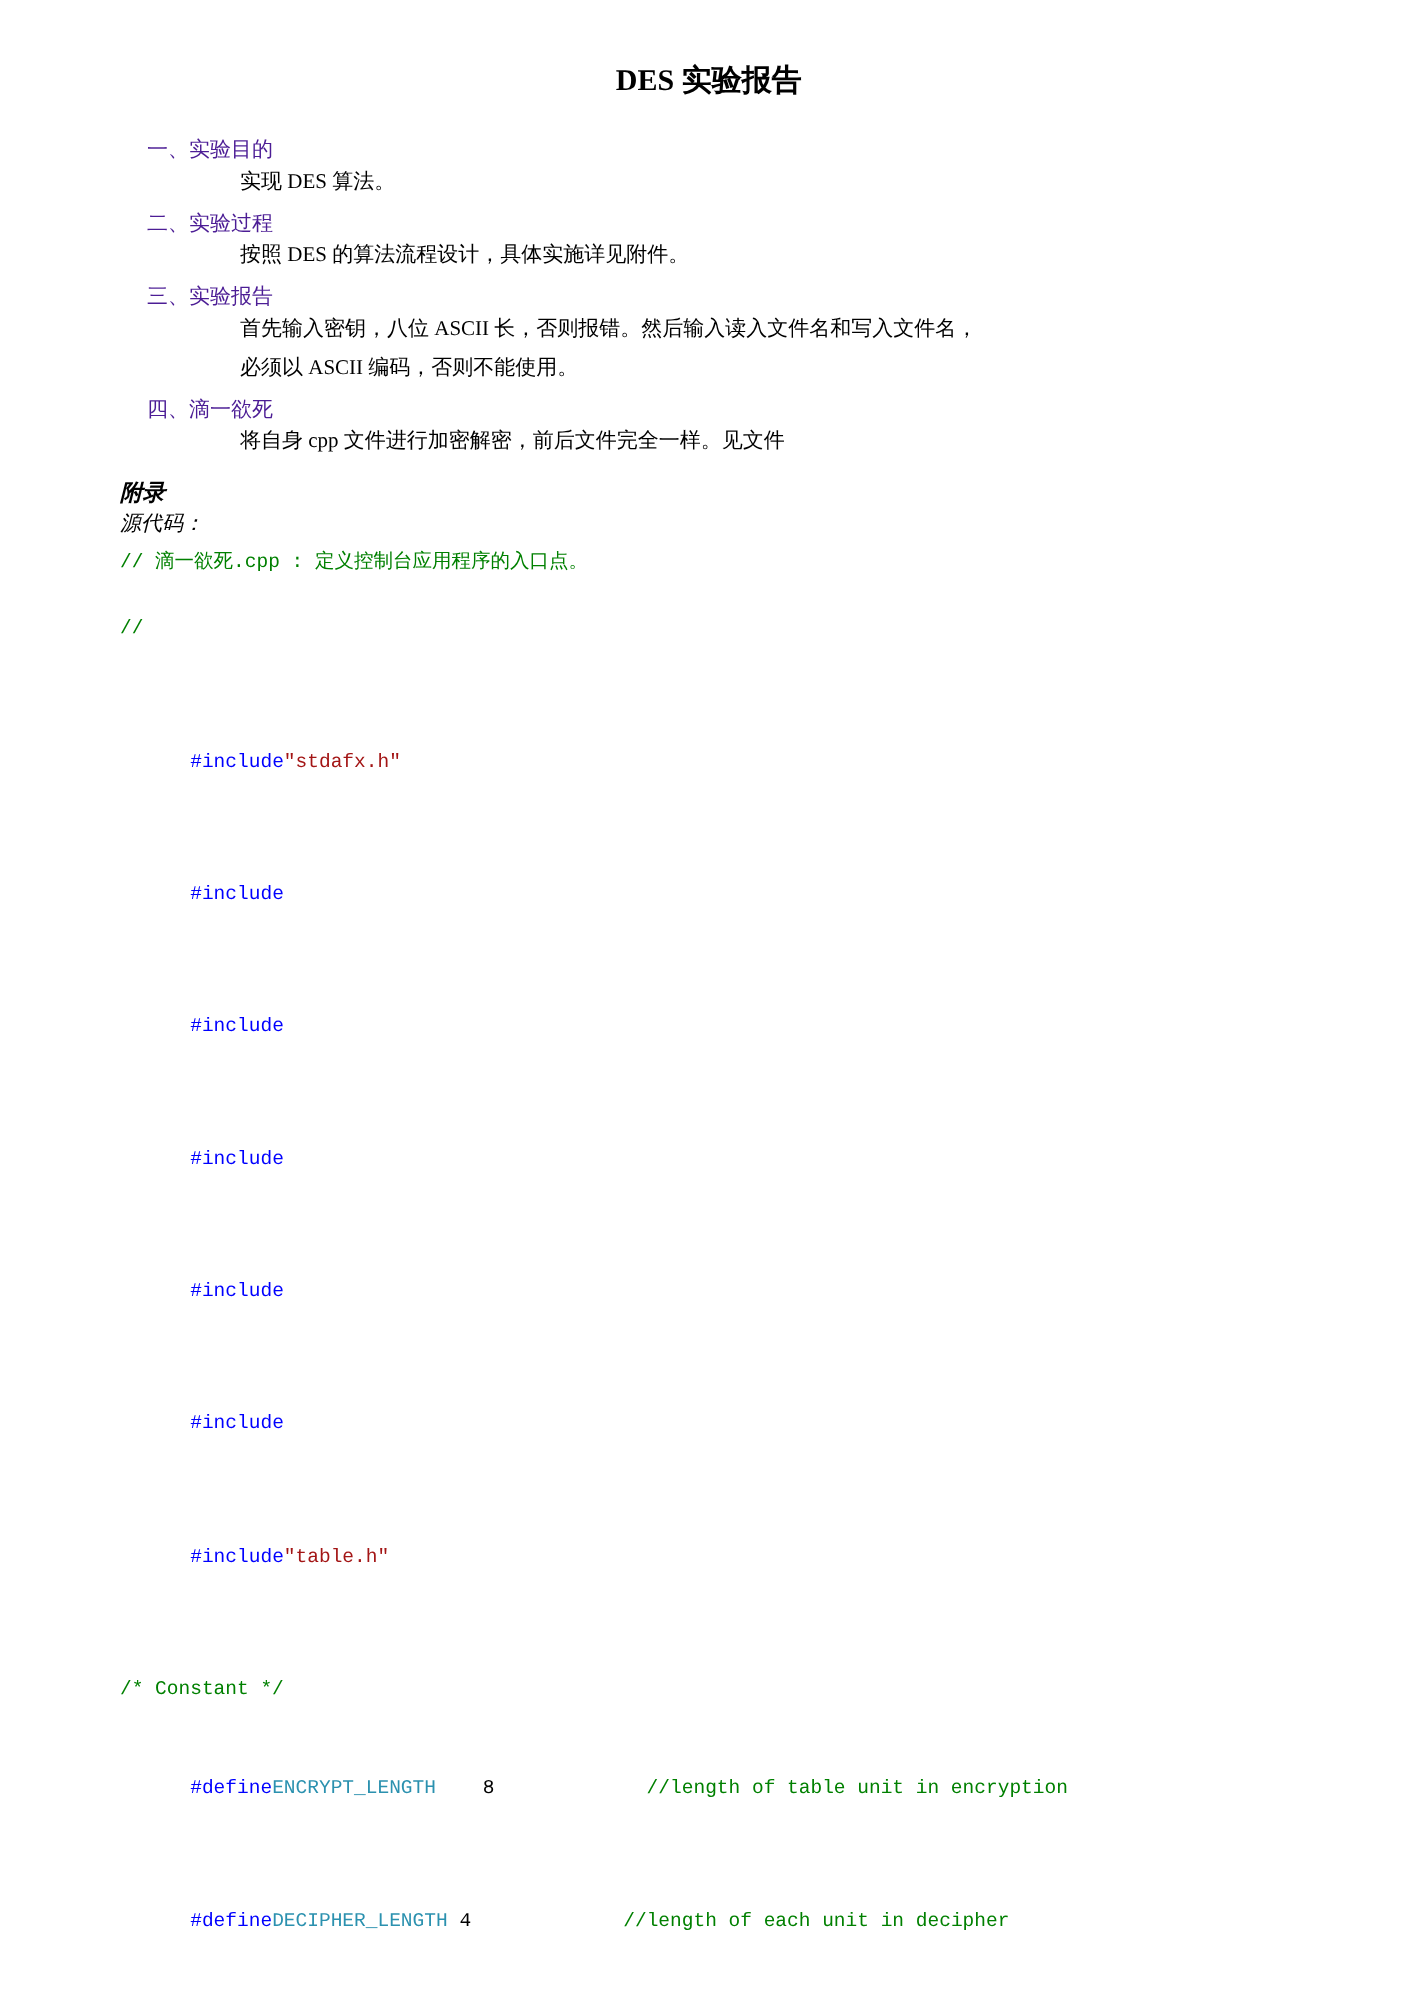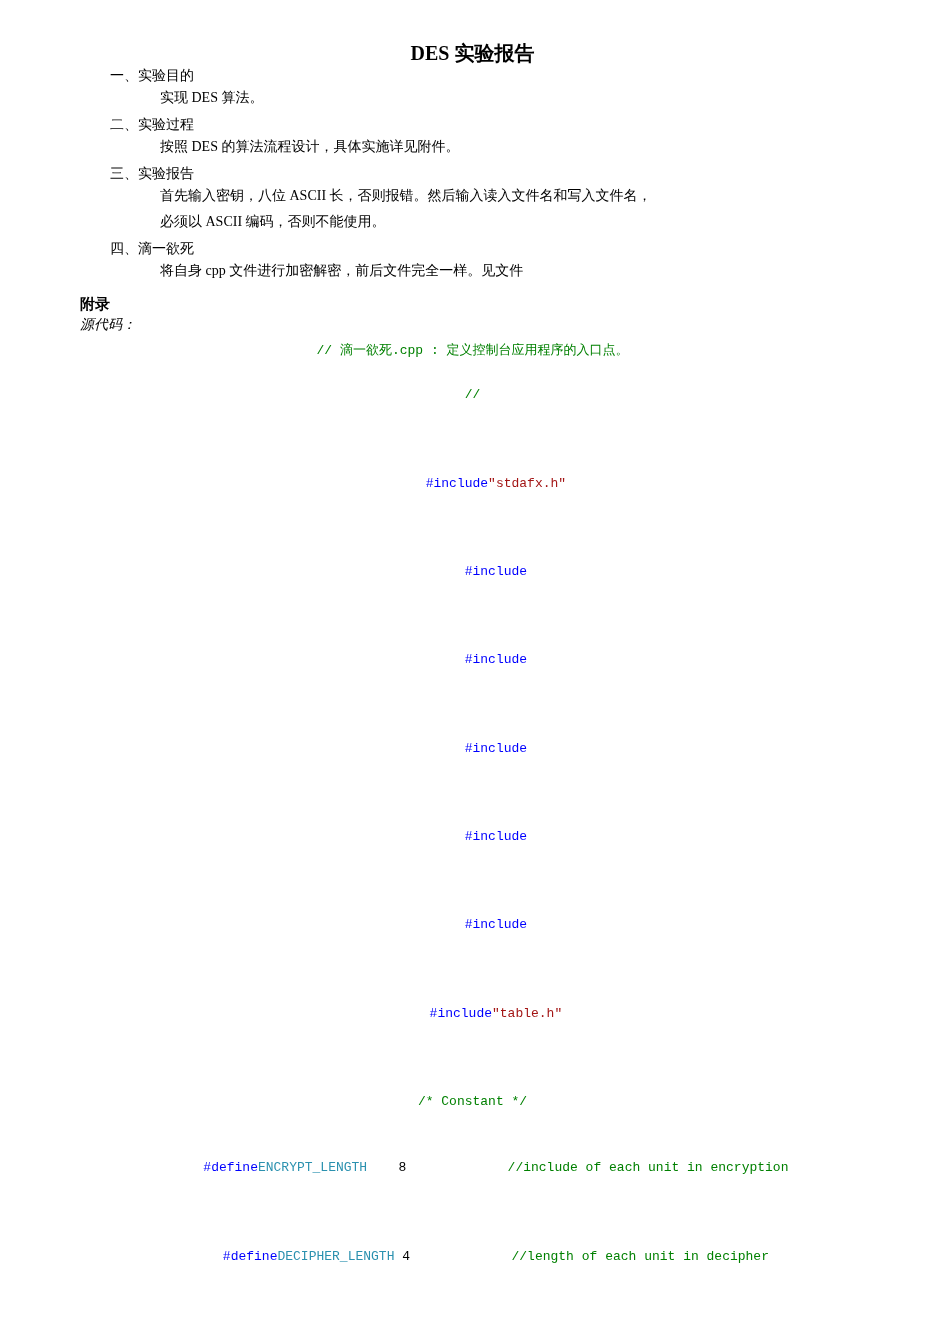--- a/index.html
+++ b/index.html
@@ -13,59 +13,60 @@
       font-size: 14px;
       color: #000000;
       width: 945px;
       min-height: 1337px;
       padding: 40px 80px;
     }
     .page-title {
       text-align: center;
       font-size: 20px;
       font-weight: bold;
+      margin-bottom: 24px;
       color: #000000;
     }
     .section {
       margin-bottom: 6px;
     }
     .section-header {
       font-size: 14px;
-      color: #000000;
-      margin-left: 30px;
+      color: #4c1d95;
+      margin-left: 18px;
     }
     .section-content {
       margin-left: 80px;
       line-height: 1.8;
       font-size: 14px;
     }
     .appendix-title {
       font-weight: bold;
       font-size: 15px;
       margin-top: 2px;
       margin-bottom: 2px;
+      font-style: italic;
     }
     .source-label {
       font-size: 14px;
       margin-bottom: 6px;
       font-style: italic;
     }
     .code-block {
       font-family: "Courier New", Courier, monospace;
       font-size: 13px;
       line-height: 1.7;
       margin-top: 4px;
     }
     .code-comment {
       color: #008000;
     }
     .code-line {
       display: block;
       white-space: pre;
-      text-align: center;
     }
     .code-blue {
       color: #0000ff;
     }
     .code-teal {
       color: #2b91af;
       margin-top: 16px;
     }
     .code-black {
       color: #000000;
@@ -146,21 +147,21 @@
     <br>
     <span class="code-line">
       <span class="code-blue">#include</span><span class="code-red">"table.h"</span>
     </span>
     <br><br>
     
     <span class="code-line code-comment">/* Constant */</span>
     <br>
     
     <span class="code-line">
-      <span class="code-blue">#define</span><span class="code-teal">ENCRYPT_LENGTH</span><span class="code-black">    8             </span><span class="code-comment">//include of each unit in encryption</span>
+      <span class="code-blue">#define</span><span class="code-teal">ENCRYPT_LENGTH</span><span class="code-black">    8             </span><span class="code-comment">//length of table unit in encryption</span>
     </span>
     <br>
     
     <span class="code-line">
       <span class="code-blue">#define</span><span class="code-teal">DECIPHER_LENGTH</span><span class="code-black"> 4             </span><span class="code-comment">//length of each unit in decipher</span>
     </span>
     <br>
     
     <span class="code-line">
       

